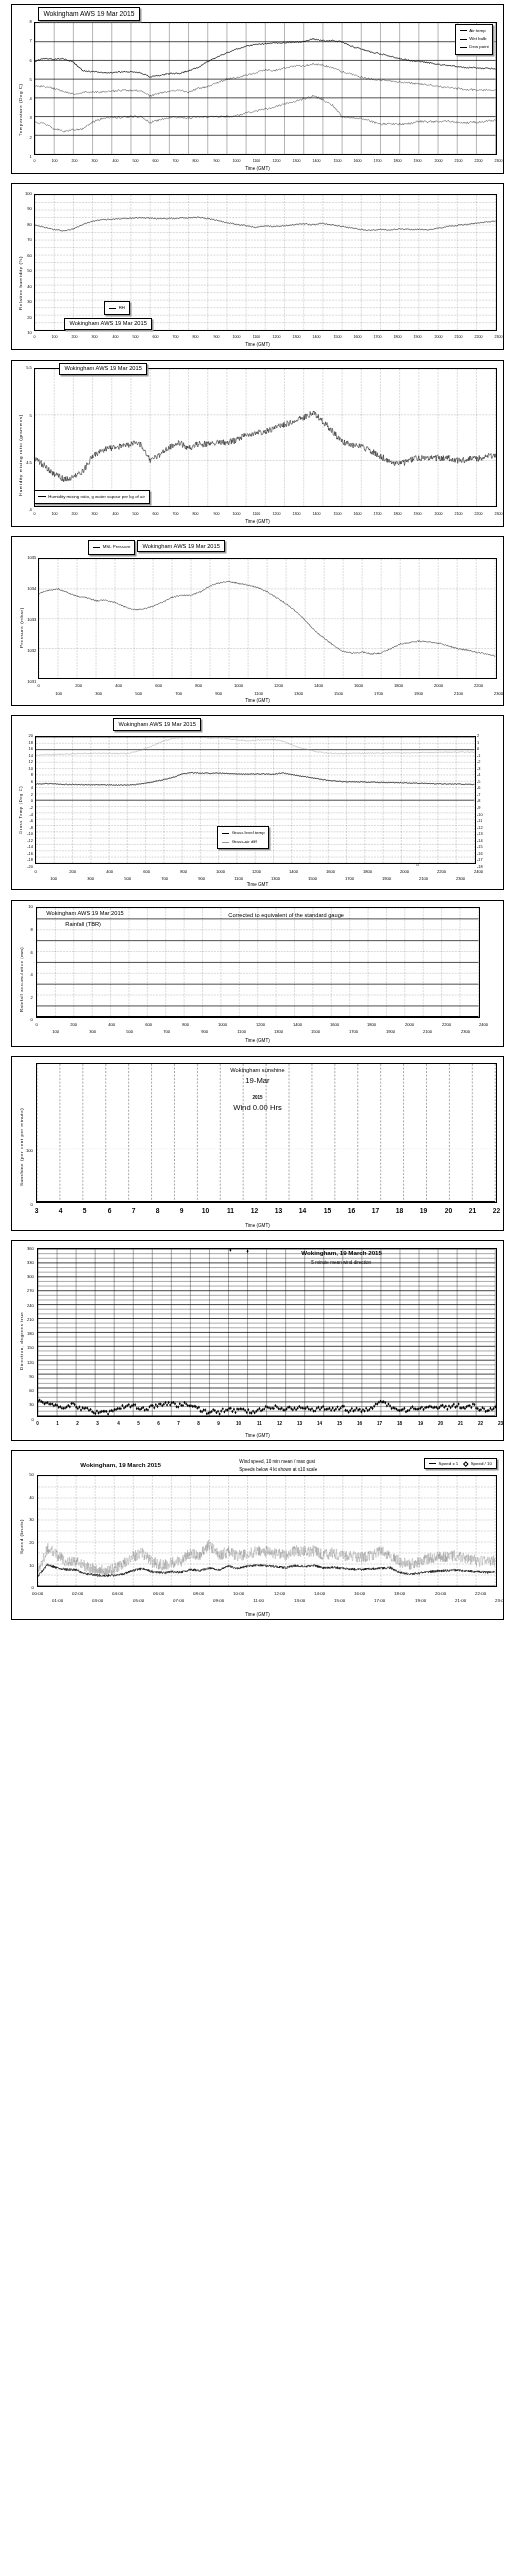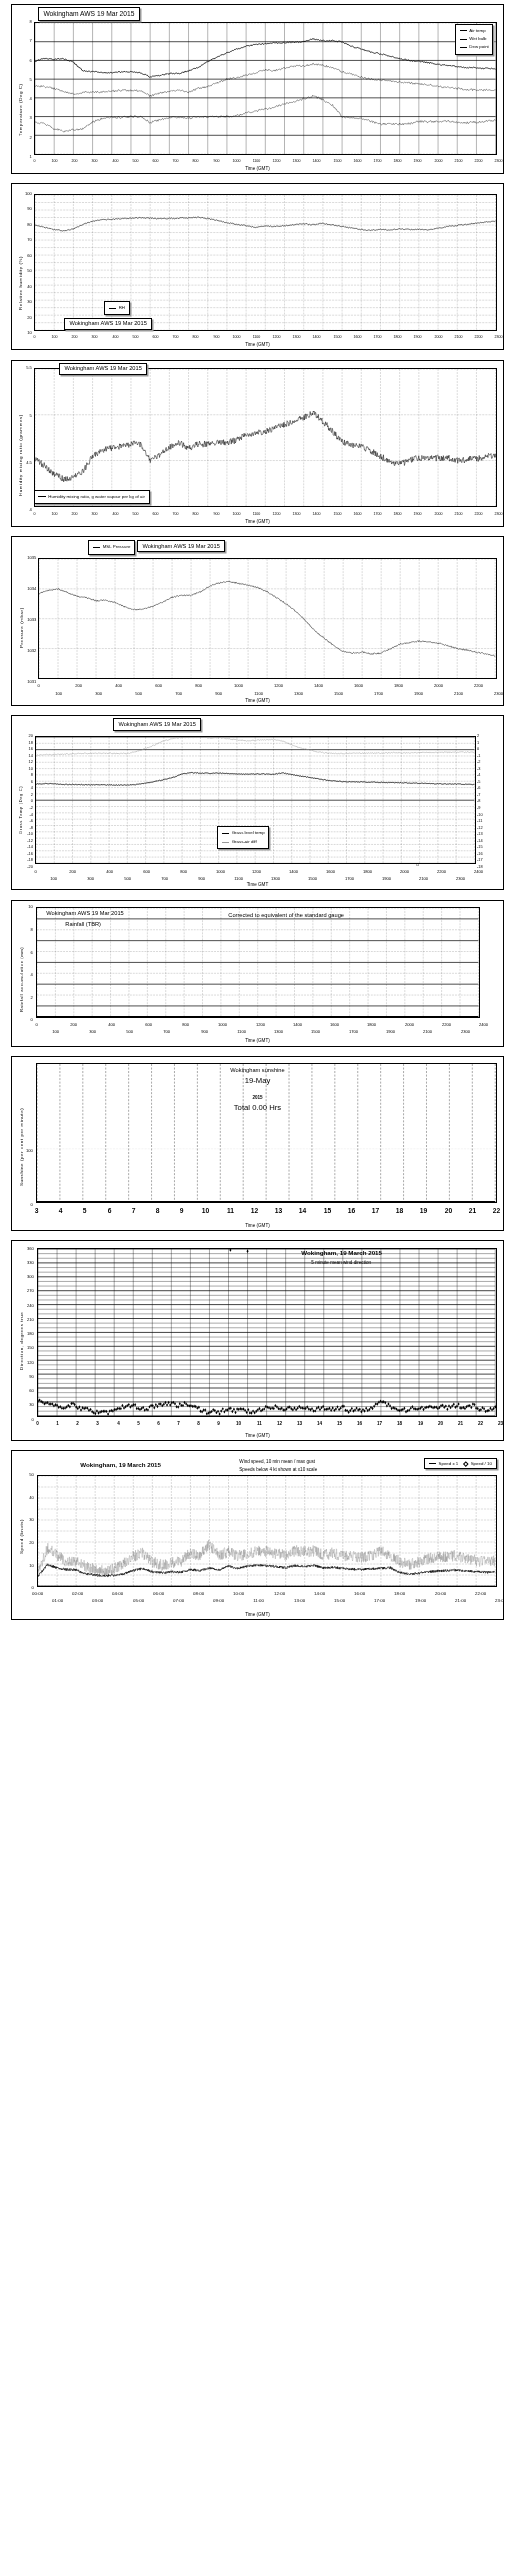--- a/index.html
+++ b/index.html
@@ -711,23 +711,23 @@
             <line x1="752" y1="0" x2="752" y2="274" stroke="#000" stroke-width="0.7" stroke-dasharray="4 3"></line>
             <line x1="799" y1="0" x2="799" y2="274" stroke="#000" stroke-width="0.7" stroke-dasharray="4 3"></line>
             <line x1="846" y1="0" x2="846" y2="274" stroke="#000" stroke-width="0.7" stroke-dasharray="4 3"></line>
             <line x1="893" y1="0" x2="893" y2="274" stroke="#000" stroke-width="0.7" stroke-dasharray="4 3"></line>
             <line x1="940" y1="0" x2="940" y2="274" stroke="#000" stroke-width="0.7" stroke-dasharray="4 3"></line>
             <line x1="0" y1="168.6153846153846" x2="940" y2="168.6153846153846" stroke="#bbb" stroke-width="0.7" stroke-dasharray="1 2"></line>
             <line x1="0" y1="274" x2="940" y2="274" stroke="#000" stroke-width="3"></line>
           </svg>
       </div>
       <div class="freetext" style="left:50%; top:10.3px; transform:translateX(-50%); font-size:5.7px;">Wokingham sunshine</div>
-      <div class="freetext s14" style="left:50%; top:19.6px; transform:translateX(-50%);">19-May</div>
+      <div class="freetext s14" style="left:50%; top:19.6px; transform:translateX(-50%);">19-Mar</div>
       <div class="freetext s9 b" style="left:50%; top:38px; transform:translateX(-50%);">2015</div>
-      <div class="freetext s14" style="left:50%; top:46px; transform:translateX(-50%);">Total 0.00 Hrs</div>
+      <div class="freetext s14" style="left:50%; top:46px; transform:translateX(-50%);">Wind 0.00 Hrs</div>
       <div id="ticks-ss">
           <div class="ytick" style="left: 3.1px; width: 17.5px; top: 92px;">100</div>
           <div class="ytick" style="left: 3.1px; width: 17.5px; top: 146px;">0</div>
           <div class="xtick" style="left: 16px; width: 16.5px; top: 151px; font-size: 6.7px; font-weight: bold;">3</div>
           <div class="xtick" style="left: 40px; width: 16.5px; top: 151px; font-size: 6.7px; font-weight: bold;">4</div>
           <div class="xtick" style="left: 64px; width: 16.5px; top: 151px; font-size: 6.7px; font-weight: bold;">5</div>
           <div class="xtick" style="left: 89px; width: 16.5px; top: 151px; font-size: 6.7px; font-weight: bold;">6</div>
           <div class="xtick" style="left: 113px; width: 16.5px; top: 151px; font-size: 6.7px; font-weight: bold;">7</div>
           <div class="xtick" style="left: 137px; width: 16.5px; top: 151px; font-size: 6.7px; font-weight: bold;">8</div>
           <div class="xtick" style="left: 161px; width: 16.5px; top: 151px; font-size: 6.7px; font-weight: bold;">9</div>

